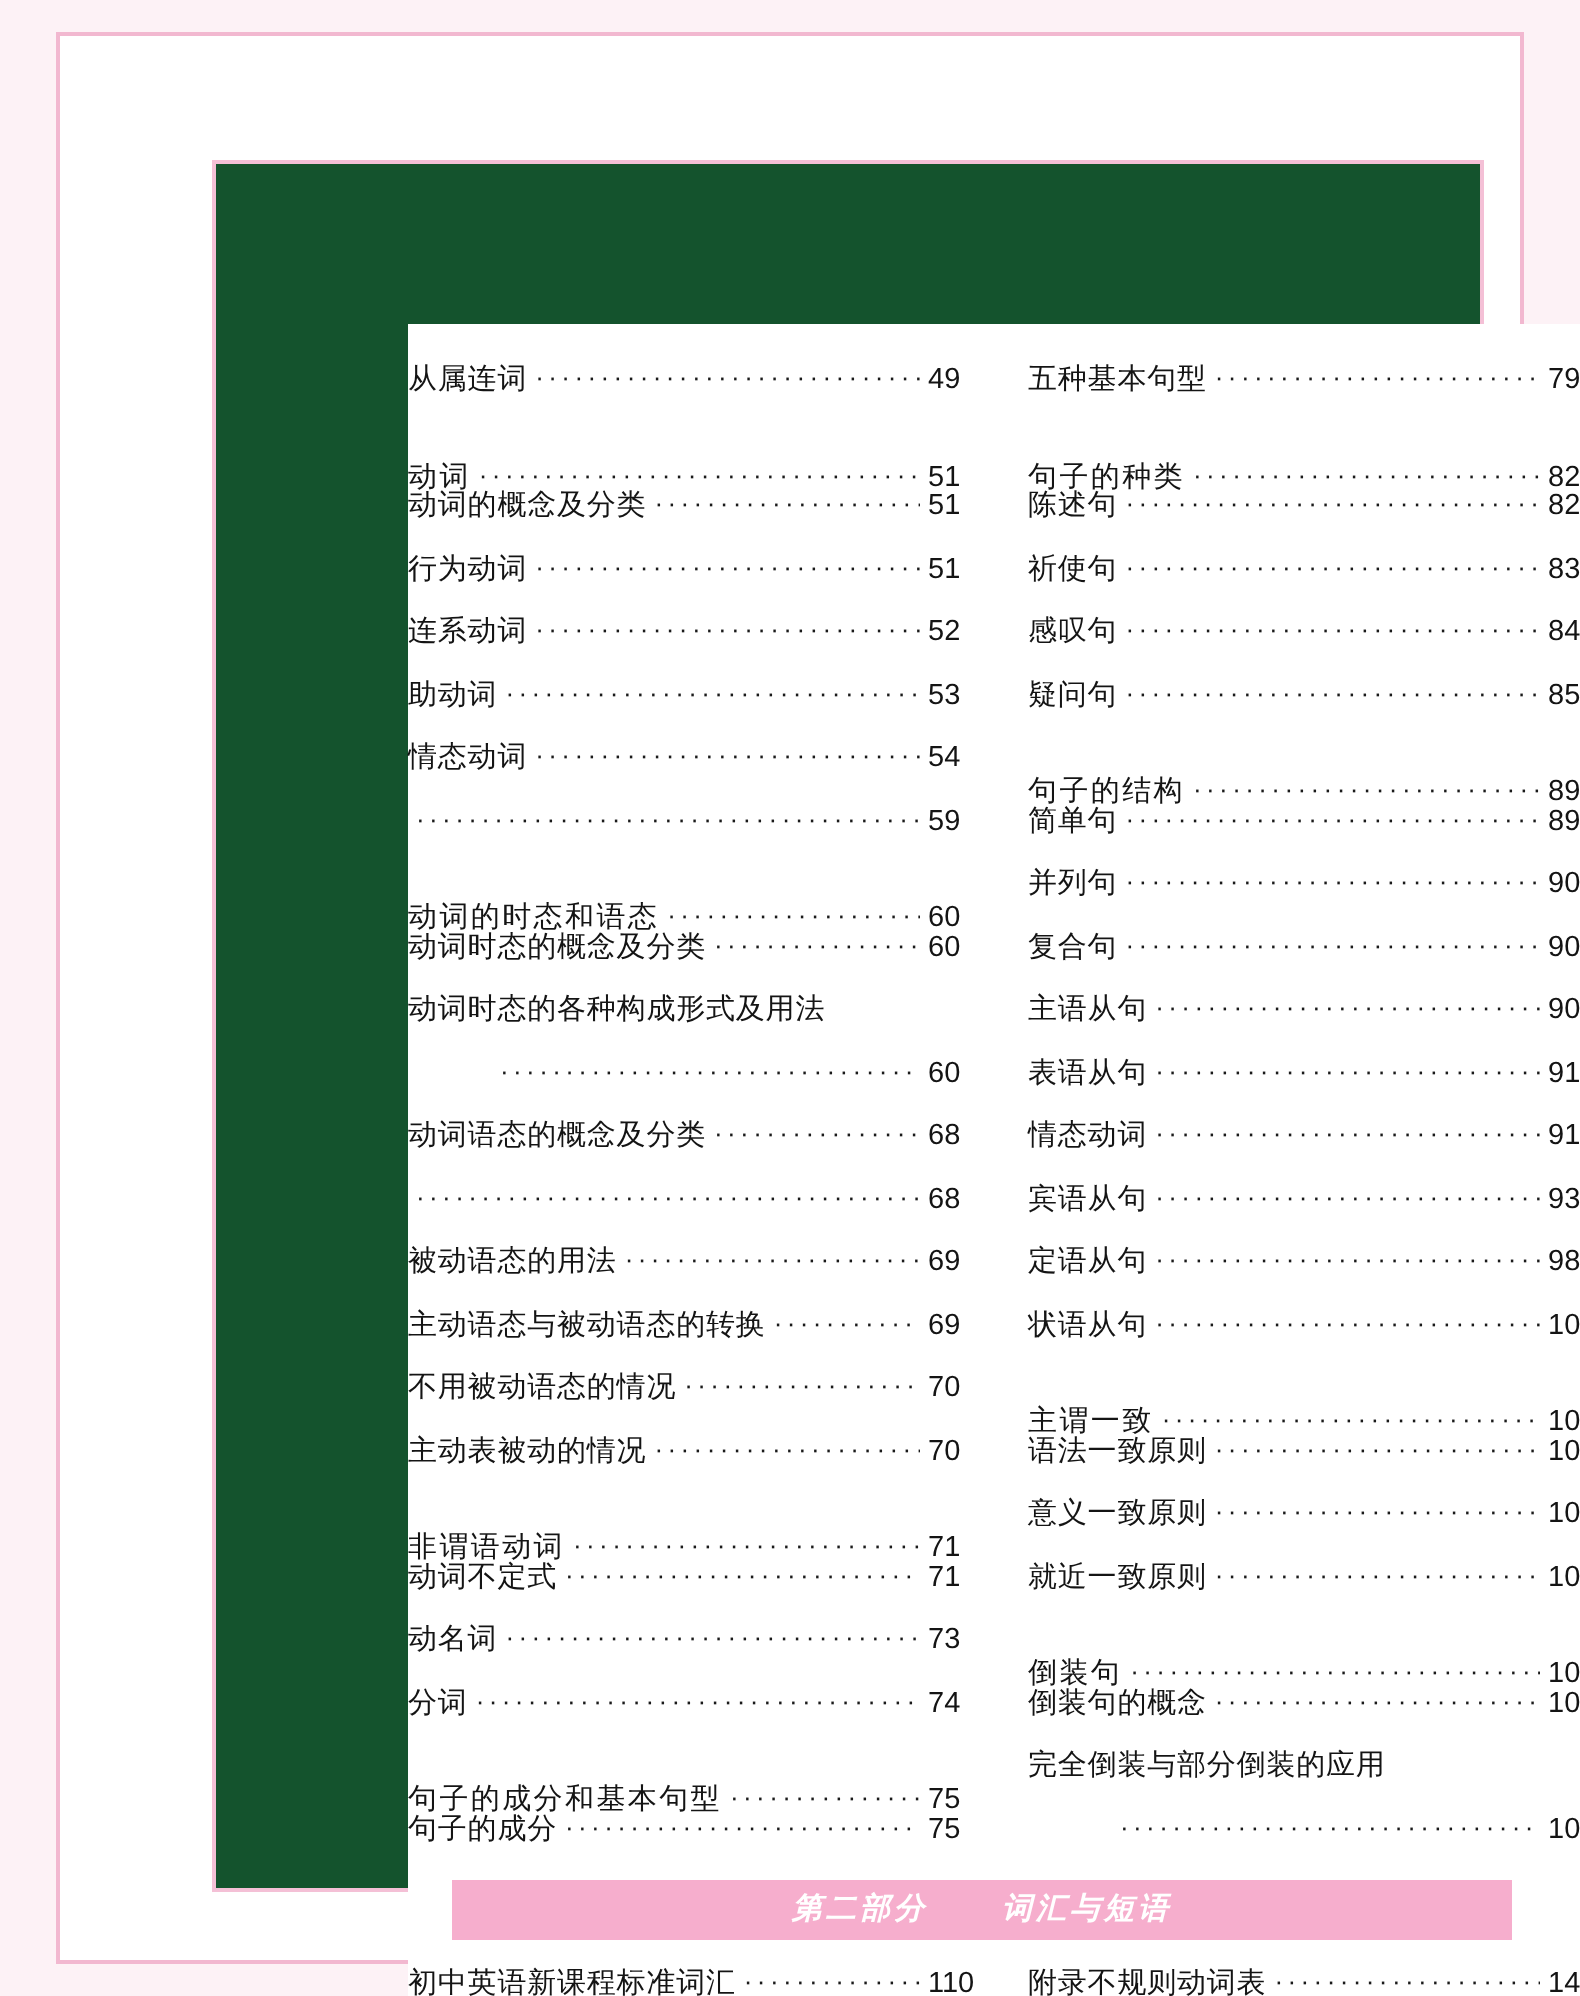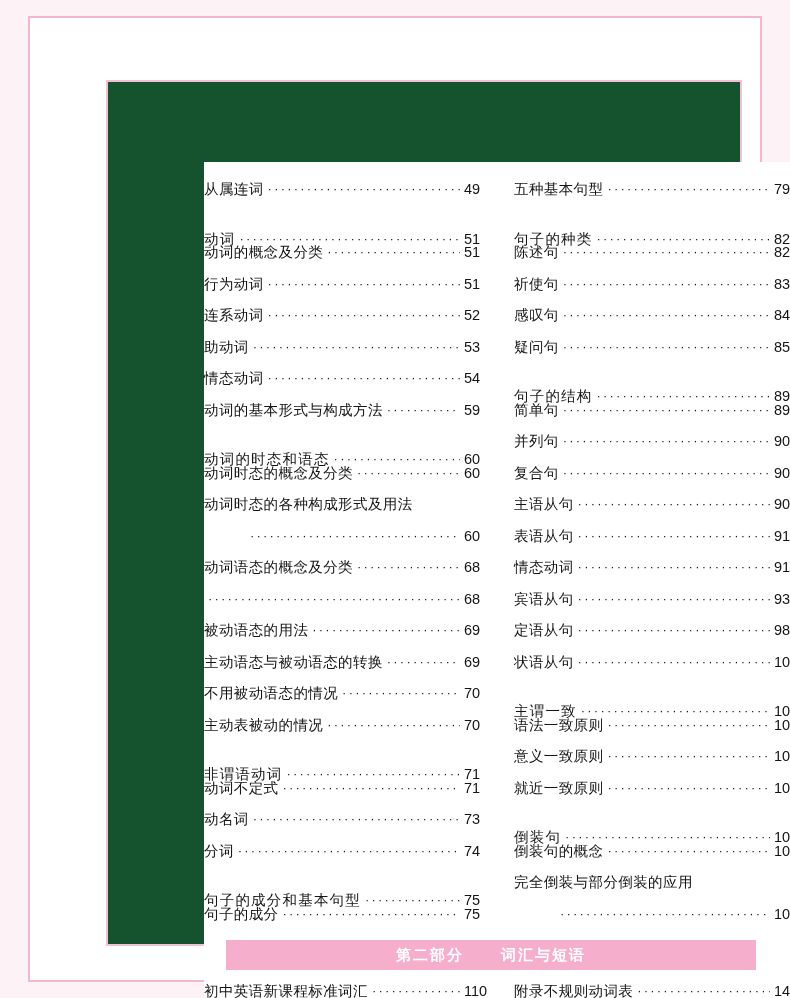--- a/index.html
+++ b/index.html
@@ -102,20 +102,21 @@
     margin-bottom: 6px;
     width: 100%;
     background: #f6aecd;
     height: 30px;
     line-height: 30px;
     text-align: center;
     color: #ffffff;
     font-size: 15px;
     font-weight: bold;
     letter-spacing: 2px;
+    font-style: italic;
   }
   .banner-wrap {
     padding-left: 22px;
     padding-right: 0px;
     width: 530px;
   }
   .bottom-cols {
     display: flex;
     flex-direction: row;
     gap: 20px;
@@ -160,21 +161,20 @@
               <span class="toc-title">助动词</span>
               <span class="dots">··································································································</span>
               <span class="page-num">53</span>
             </div>
             <div class="toc-row">
               <span class="toc-title">情态动词</span>
               <span class="dots">··································································································</span>
               <span class="page-num">54</span>
             </div>
             <div class="toc-row">
-              <span class="toc-title">动词的基本形式与构成方法</span>
               <span class="dots">··································································································</span>
               <span class="page-num">59</span>
             </div>
             <div class="toc-row bold">
               <span class="toc-title">动词的时态和语态</span>
               <span class="dots">··································································································</span>
               <span class="page-num">60</span>
             </div>
             <div class="toc-row">
               <span class="toc-title">动词时态的概念及分类</span>

